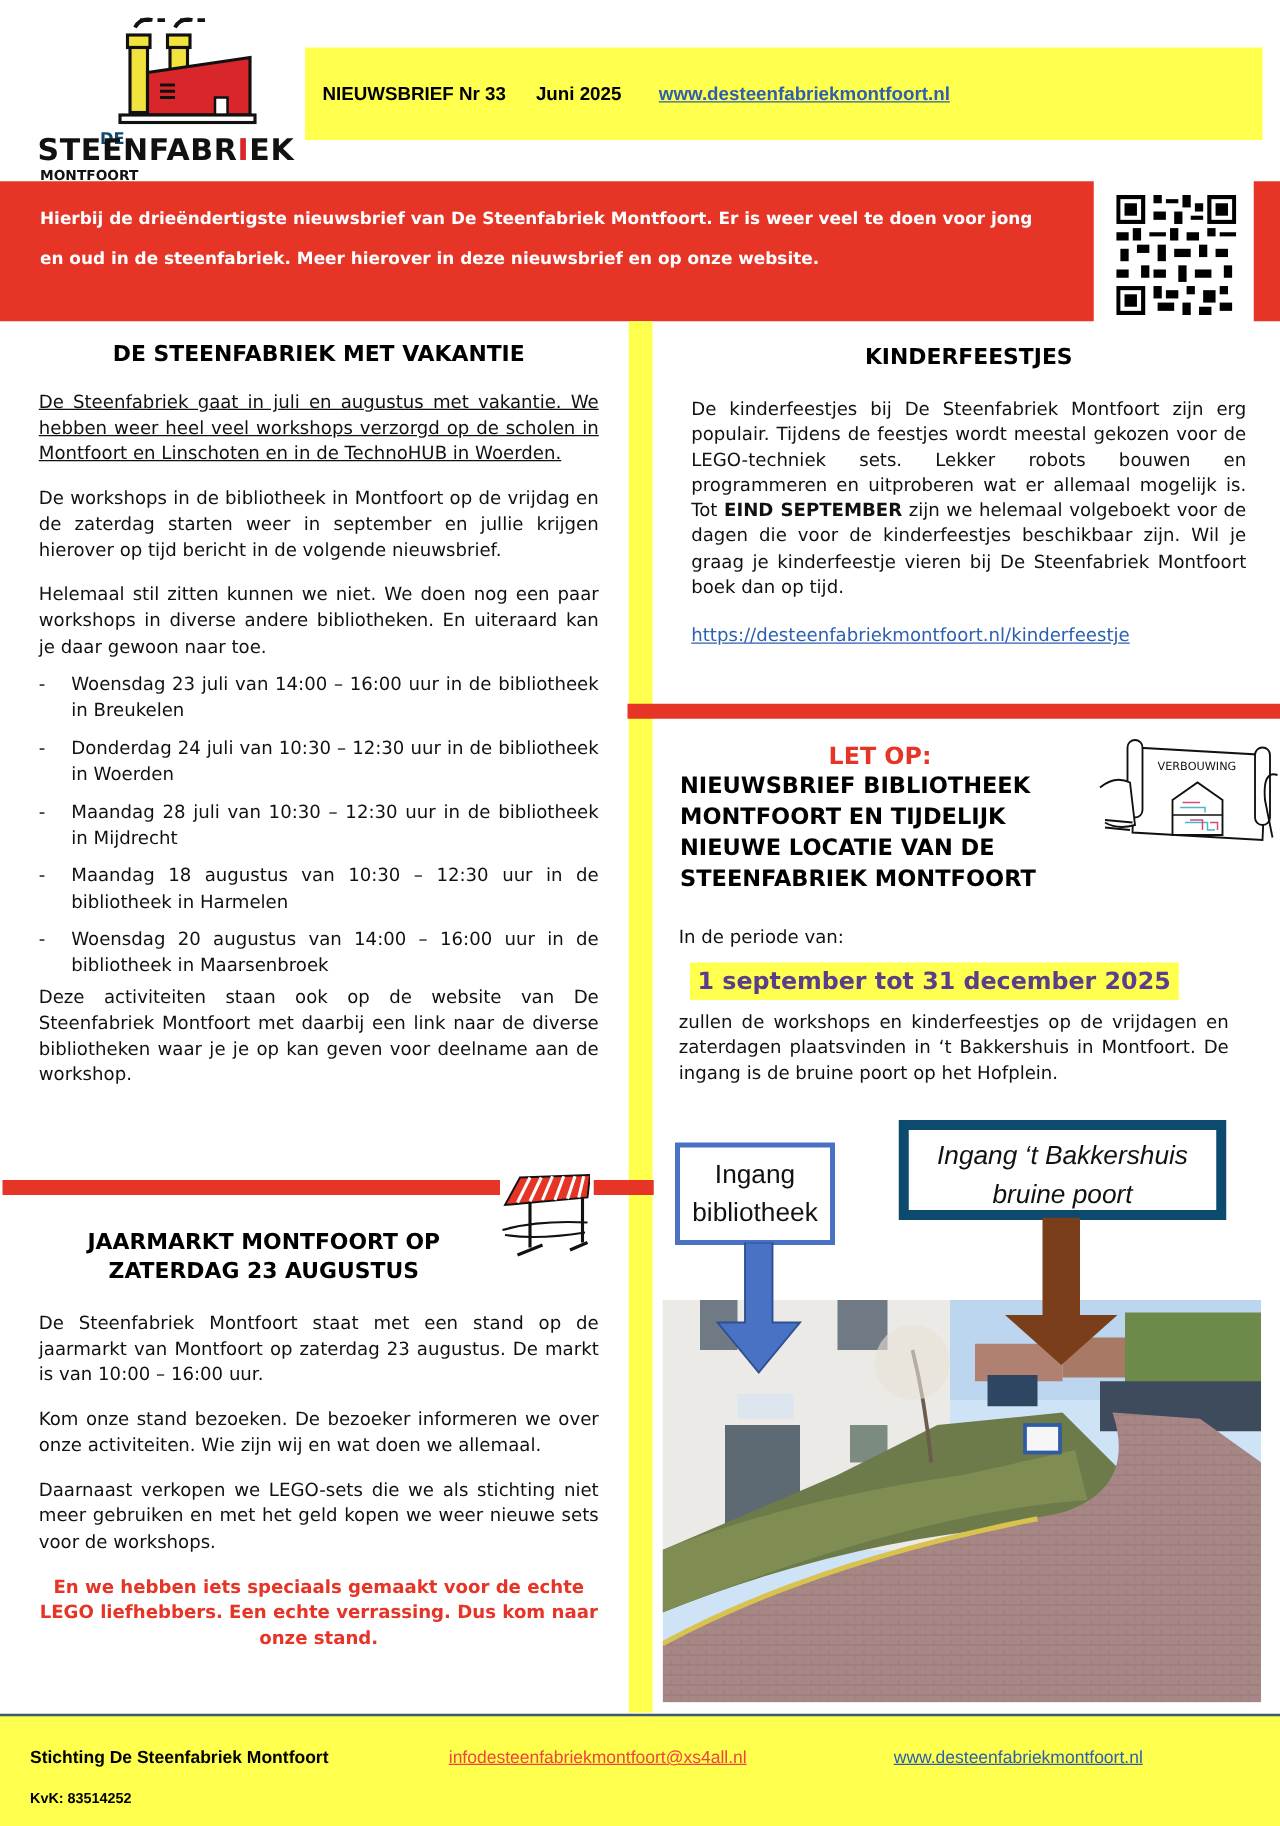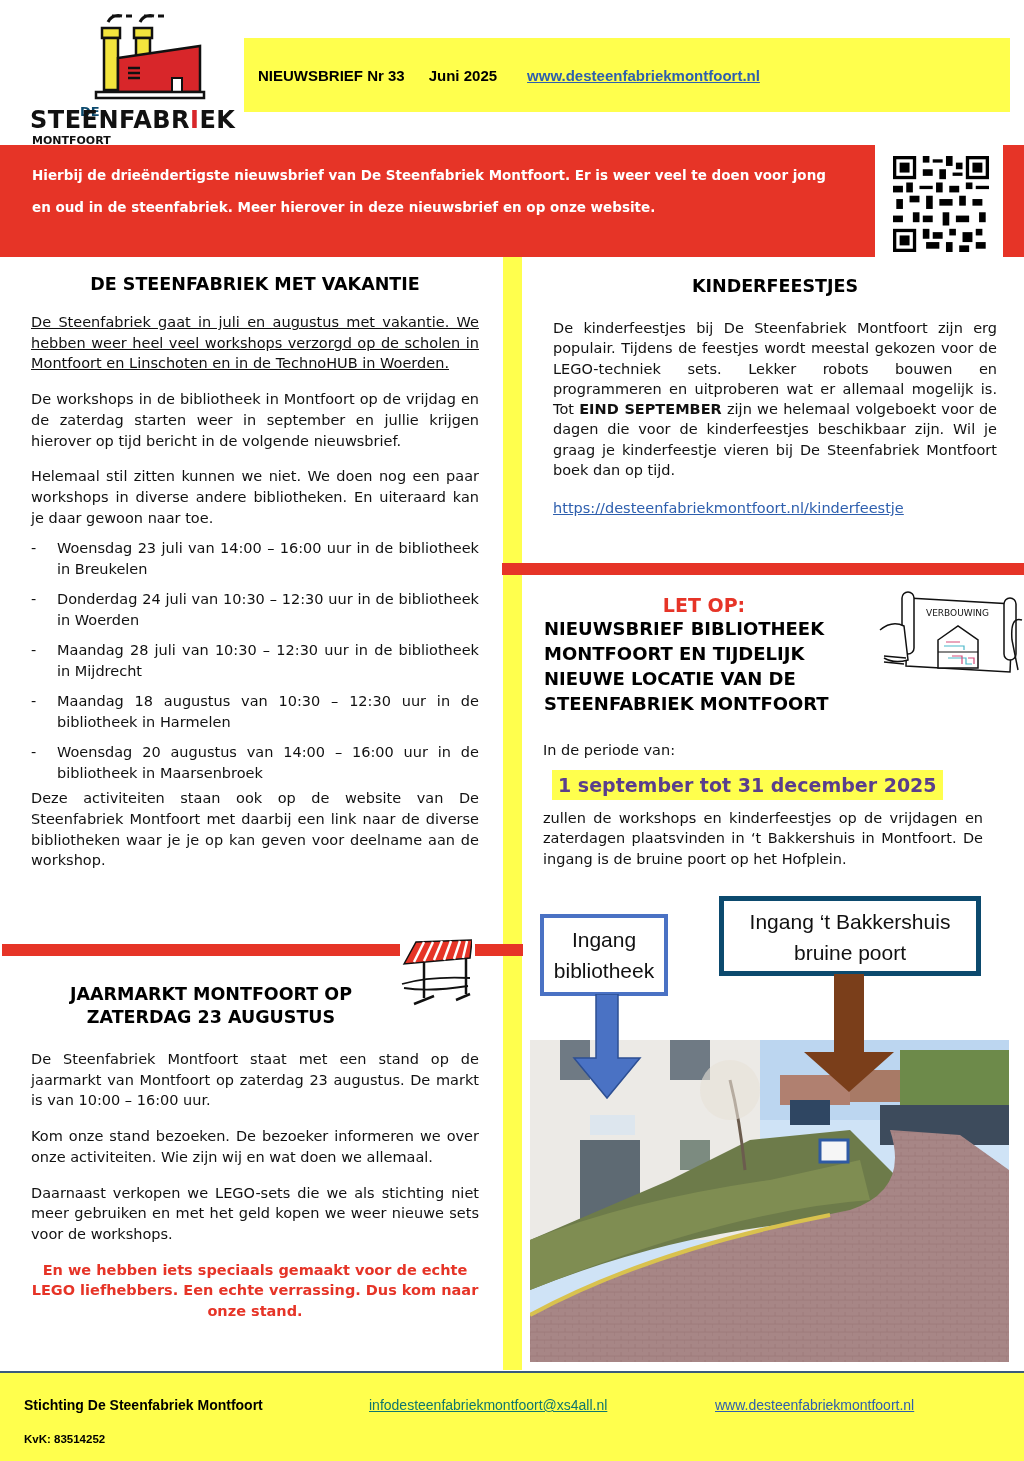--- a/index.html
+++ b/index.html
@@ -44,28 +44,28 @@
 
   .link { color: #2e5fae; text-decoration: underline; font: 14.5px "DejaVu Sans", sans-serif; }
 
   .letop { color: #e63427; font: bold 19px "DejaVu Sans", sans-serif; text-align: center; }
   .verb-title { font: bold 18px "DejaVu Sans", sans-serif; line-height: 25px; color: #000; }
 
   .period { left: 552px; top: 770px; height: 30px; background: #ffff4d; padding: 0 6px; font: bold 19px "DejaVu Sans", sans-serif; color: #5a3e8c; line-height: 30px; }
 
   .label-box { background: #fff; font: 21px "Liberation Sans", sans-serif; color: #111; text-align: center; line-height: 31px; }
   .box-blue { left: 540px; top: 914px; width: 128px; height: 82px; border: 4px solid #4a72c4; padding-top: 6px; }
-  .box-brown { left: 719px; top: 896px; width: 262px; height: 80px; border: 5px solid #0c4a6e; padding-top: 5px; }
+  .box-brown { left: 719px; top: 896px; width: 262px; height: 80px; border: 8px solid #0c4a6e; padding-top: 5px; font-style: italic; }
 
   .photo { left: 530px; top: 1040px; width: 479px; height: 322px; overflow: hidden; }
 
   
   .footer { left: 0; top: 1371px; width: 1024px; height: 90px; background: #ffff4d; border-top: 2px solid #3a5a7c; }
   .footer .org { position: absolute; left: 24px; top: 24px; font: bold 14px "Liberation Sans", sans-serif; color: #000; }
-  .footer .mail { position: absolute; left: 369px; top: 24px; font: 14px "Liberation Sans", sans-serif; color: #0f766e; text-decoration: underline; }
+  .footer .mail { position: absolute; left: 359px; top: 24px; font: 14px "Liberation Sans", sans-serif; color: #ef4444; text-decoration: underline; }
   .footer .web { position: absolute; left: 715px; top: 24px; font: 14px "Liberation Sans", sans-serif; color: #2e5fae; text-decoration: underline; }
   .footer .kvk { position: absolute; left: 24px; top: 60px; font: bold 11.5px "Liberation Sans", sans-serif; color: #000; }
 </style>
 </head>
 <body>
 
 <div class="abs logo">
   <svg width="120" height="96" viewBox="0 0 120 96" style="position:absolute;left:62px;top:0;">
     <path d="M18 14 q4 -8 14 -6 M22 8 h8 M36 8 h6" stroke="#111" stroke-width="3" fill="none"></path>
     <path d="M50 14 q4 -8 14 -6 M54 8 h8 M68 8 h6" stroke="#111" stroke-width="3" fill="none"></path>

